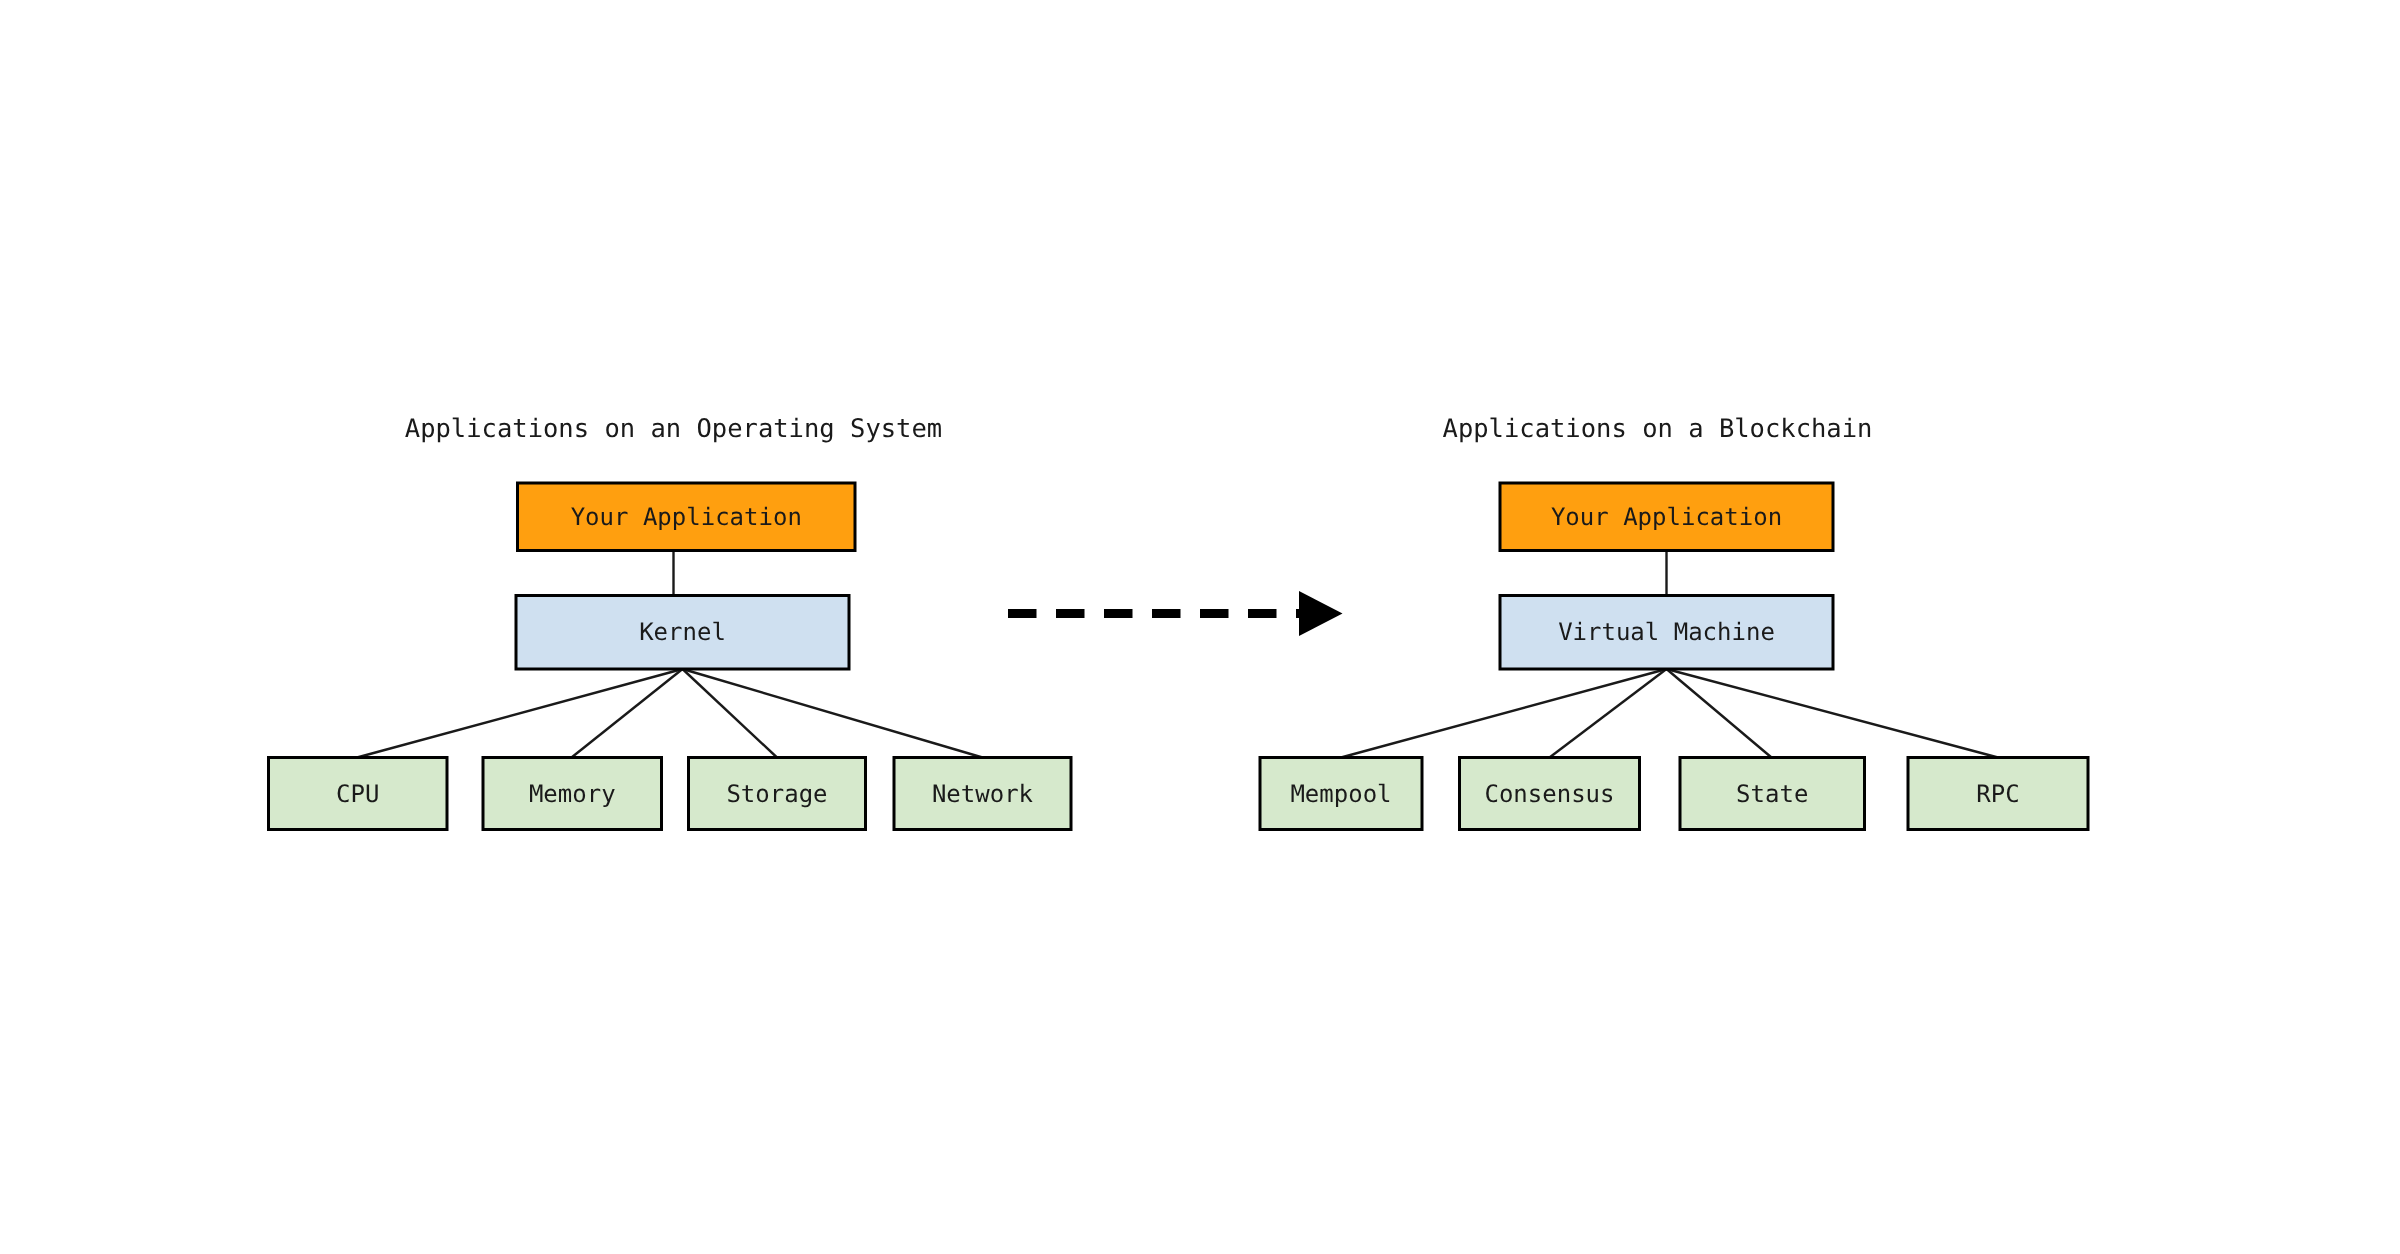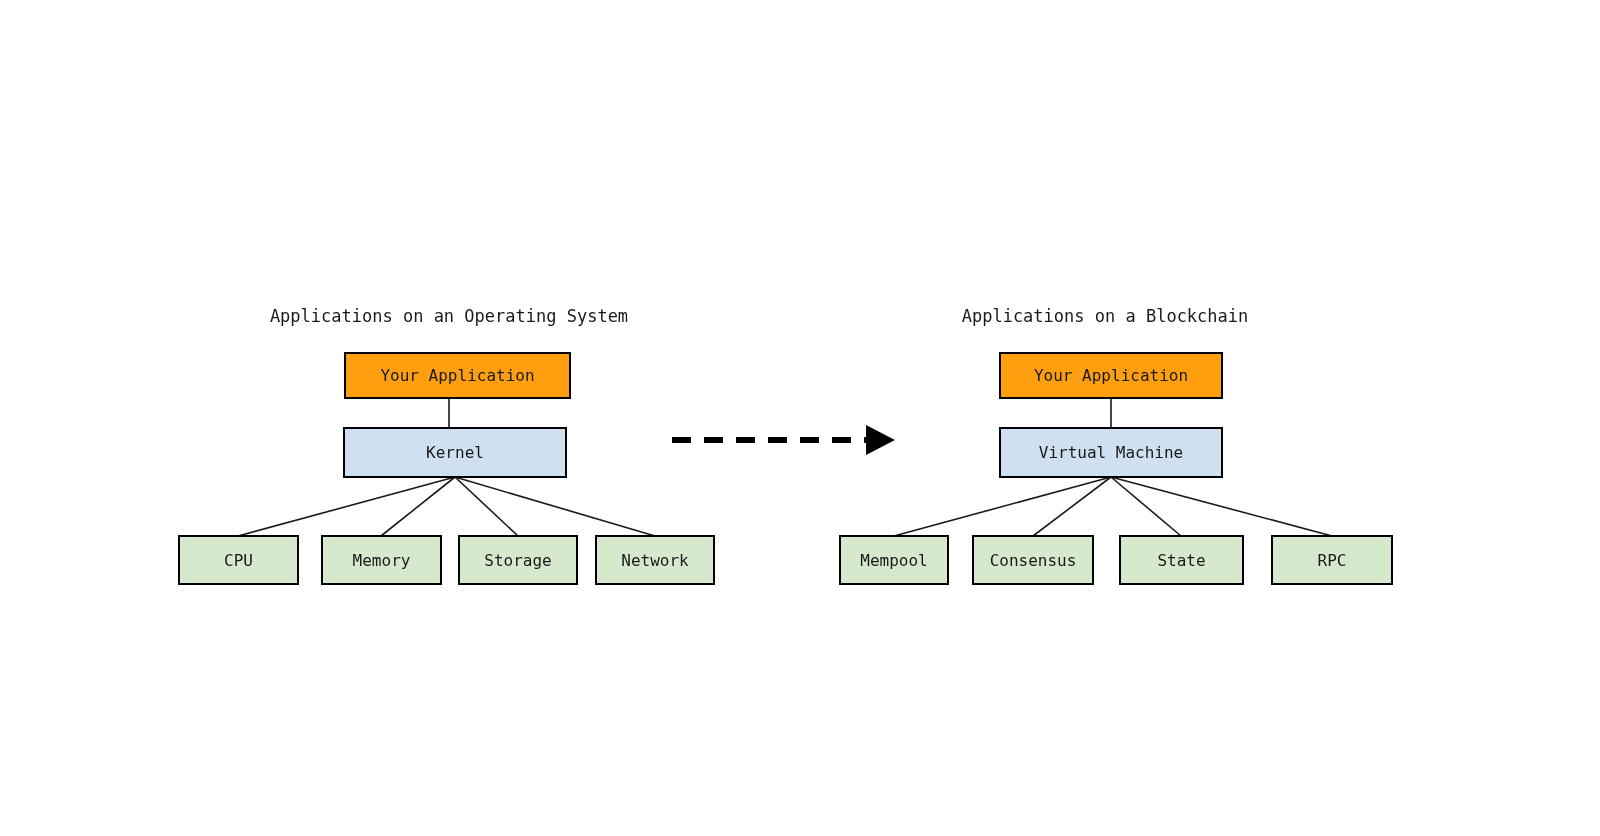--- a/index.html
+++ b/index.html
@@ -12,21 +12,20 @@
     width: 1600px;
     height: 836px;
     overflow: hidden;
     font-family: "DejaVu Sans Mono", "Liberation Mono", monospace;
   }
   #diagram-root {
     position: relative;
     width: 1600px;
     height: 628px;
     background: #d946ef;
-    margin-top: 31px;
   }
   svg#diagram-canvas {
     display: block;
     width: 1600px;
     height: 836px;
   }
   .panel-title {
     font-family: "DejaVu Sans Mono", "Liberation Mono", monospace;
     font-size: 17px;
     fill: #1a1a1a;

